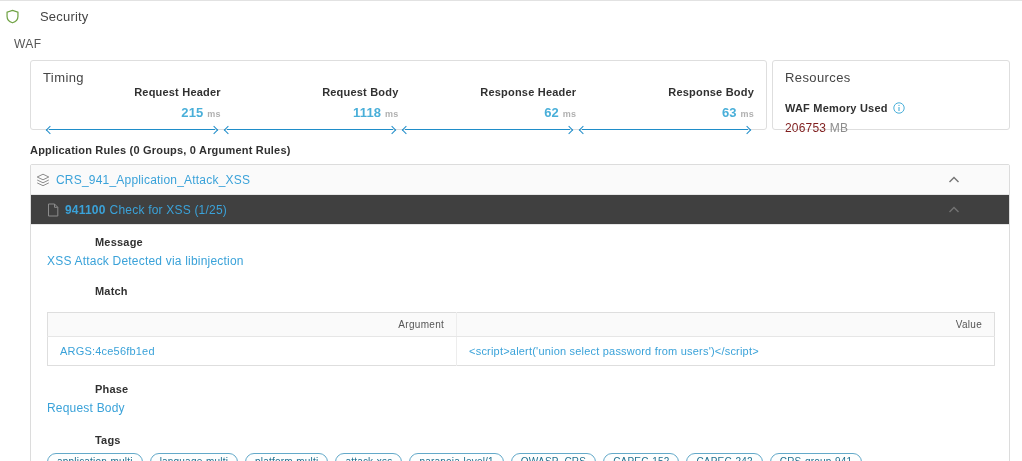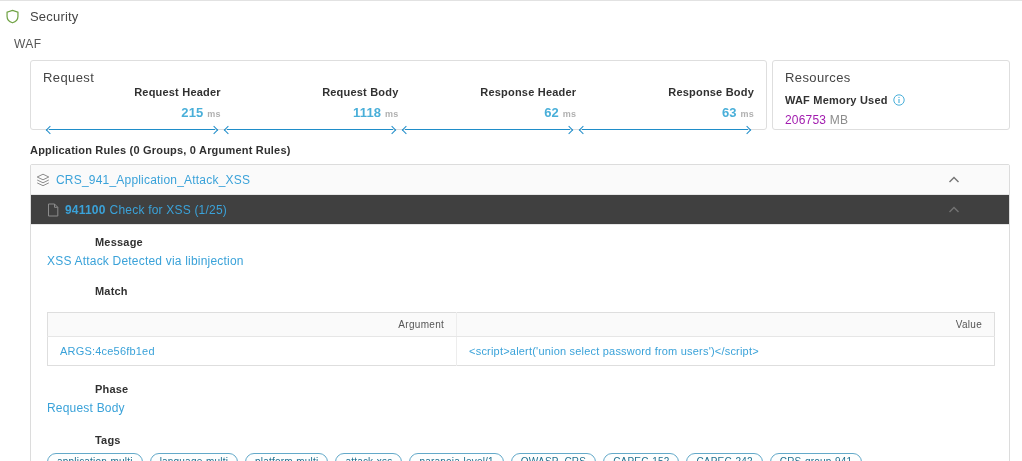--- a/index.html
+++ b/index.html
@@ -7,21 +7,21 @@
   body {
     font-family: "Liberation Sans", sans-serif;
     background: #ffffff;
     color: #313131;
     border-top: 1px solid #e2e2e2;
     letter-spacing: 0.2px;
   }
   .link { color: #3aa2d9; cursor: pointer; }
 
   
-  .page-header { display: flex; align-items: flex-start; gap: 10px; padding: 8px 0 0 5px; }
+  .page-header { display: flex; align-items: flex-start; gap: 20px; padding: 8px 0 0 5px; }
   .page-header .title { font-size: 13px; color: #454545; }
   .subsection { margin: 13px 0 0 14px; font-size: 12px; color: #565656; letter-spacing: 0.4px; }
 
   
   .cards { display: flex; gap: 5px; margin: 9px 12px 0 30px; }
   .card { border: 1px solid #dedede; border-radius: 3px; background: #fff; height: 70px; padding: 9px 12px 8px 12px; }
   .card-title { font-size: 13px; color: #454545; letter-spacing: 0.4px; }
   .timing-card { flex: 1 1 auto; display: flex; flex-direction: column; }
   .segments { display: flex; margin-top: 1px; flex: 1; }
   .seg { flex: 1; display: flex; flex-direction: column; justify-content: flex-start; text-align: right; }
@@ -30,23 +30,23 @@
   .seg-value .unit { font-size: 9px; color: #b0b0b0; }
   .arrow { position: relative; height: 7px; margin: 6px 3px 0 3px;
            background: linear-gradient(#1f8dc9,#1f8dc9) center / calc(100% - 6px) 1px no-repeat; }
   .arrow::before { content:''; position:absolute; left:1px; top:50%; width:5px; height:5px;
                    border-left:1px solid #1f8dc9; border-bottom:1px solid #1f8dc9;
                    transform: translateY(-50%) rotate(45deg); }
   .arrow::after  { content:''; position:absolute; right:1px; top:50%; width:5px; height:5px;
                    border-right:1px solid #1f8dc9; border-top:1px solid #1f8dc9;
                    transform: translateY(-50%) rotate(45deg); }
   .resources-card { flex: 0 0 238px; }
-  .metric-label { display: flex; align-items: center; gap: 5px; font-size: 11px; font-weight: bold; margin-top: 9px; }
+  .metric-label { display: flex; align-items: center; gap: 5px; font-size: 11px; font-weight: bold; margin-top: 17px; }
   .metric-value { font-size: 12px; margin-top: 7px; }
-  .metric-value .num { color: #a21caf; text-align: right; }
+  .metric-value .num { color: #7f1d1d; text-align: right; }
   .metric-value .unit { color: #8c8c8c; }
 
   
   .rules-summary { margin: 14px 8px 8px 30px; font-size: 11px; font-weight: bold; color: #313131; }
 
   
   .accordion { margin: 0 12px 0 30px; border: 1px solid #dcdcdc; border-radius: 2px; background: #fff; }
   .acc-row { height: 30px; display: flex; align-items: center; background: #fafafa;
              border-bottom: 1px solid #e6e6e6; padding: 0 12px 0 5px; font-size: 12px; }
   .acc-row.sub { padding-left: 16px; background: #404040; }
@@ -82,21 +82,21 @@
       </svg>
   </span>
   <span class="title">Security</span>
 </div>
 
 <div class="subsection">WAF</div>
 
 <div class="cards">
 
   <div class="card timing-card">
-    <div class="card-title">Request</div>
+    <div class="card-title">Timing</div>
     <div class="segments">
       <div class="seg">
         <div class="seg-label">Request Header</div>
         <div class="seg-value"><span>215</span> <span class="unit">ms</span></div>
         <div class="arrow"></div>
       </div>
       <div class="seg">
         <div class="seg-label">Request Body</div>
         <div class="seg-value"><span>1118</span> <span class="unit">ms</span></div>
         <div class="arrow"></div>

